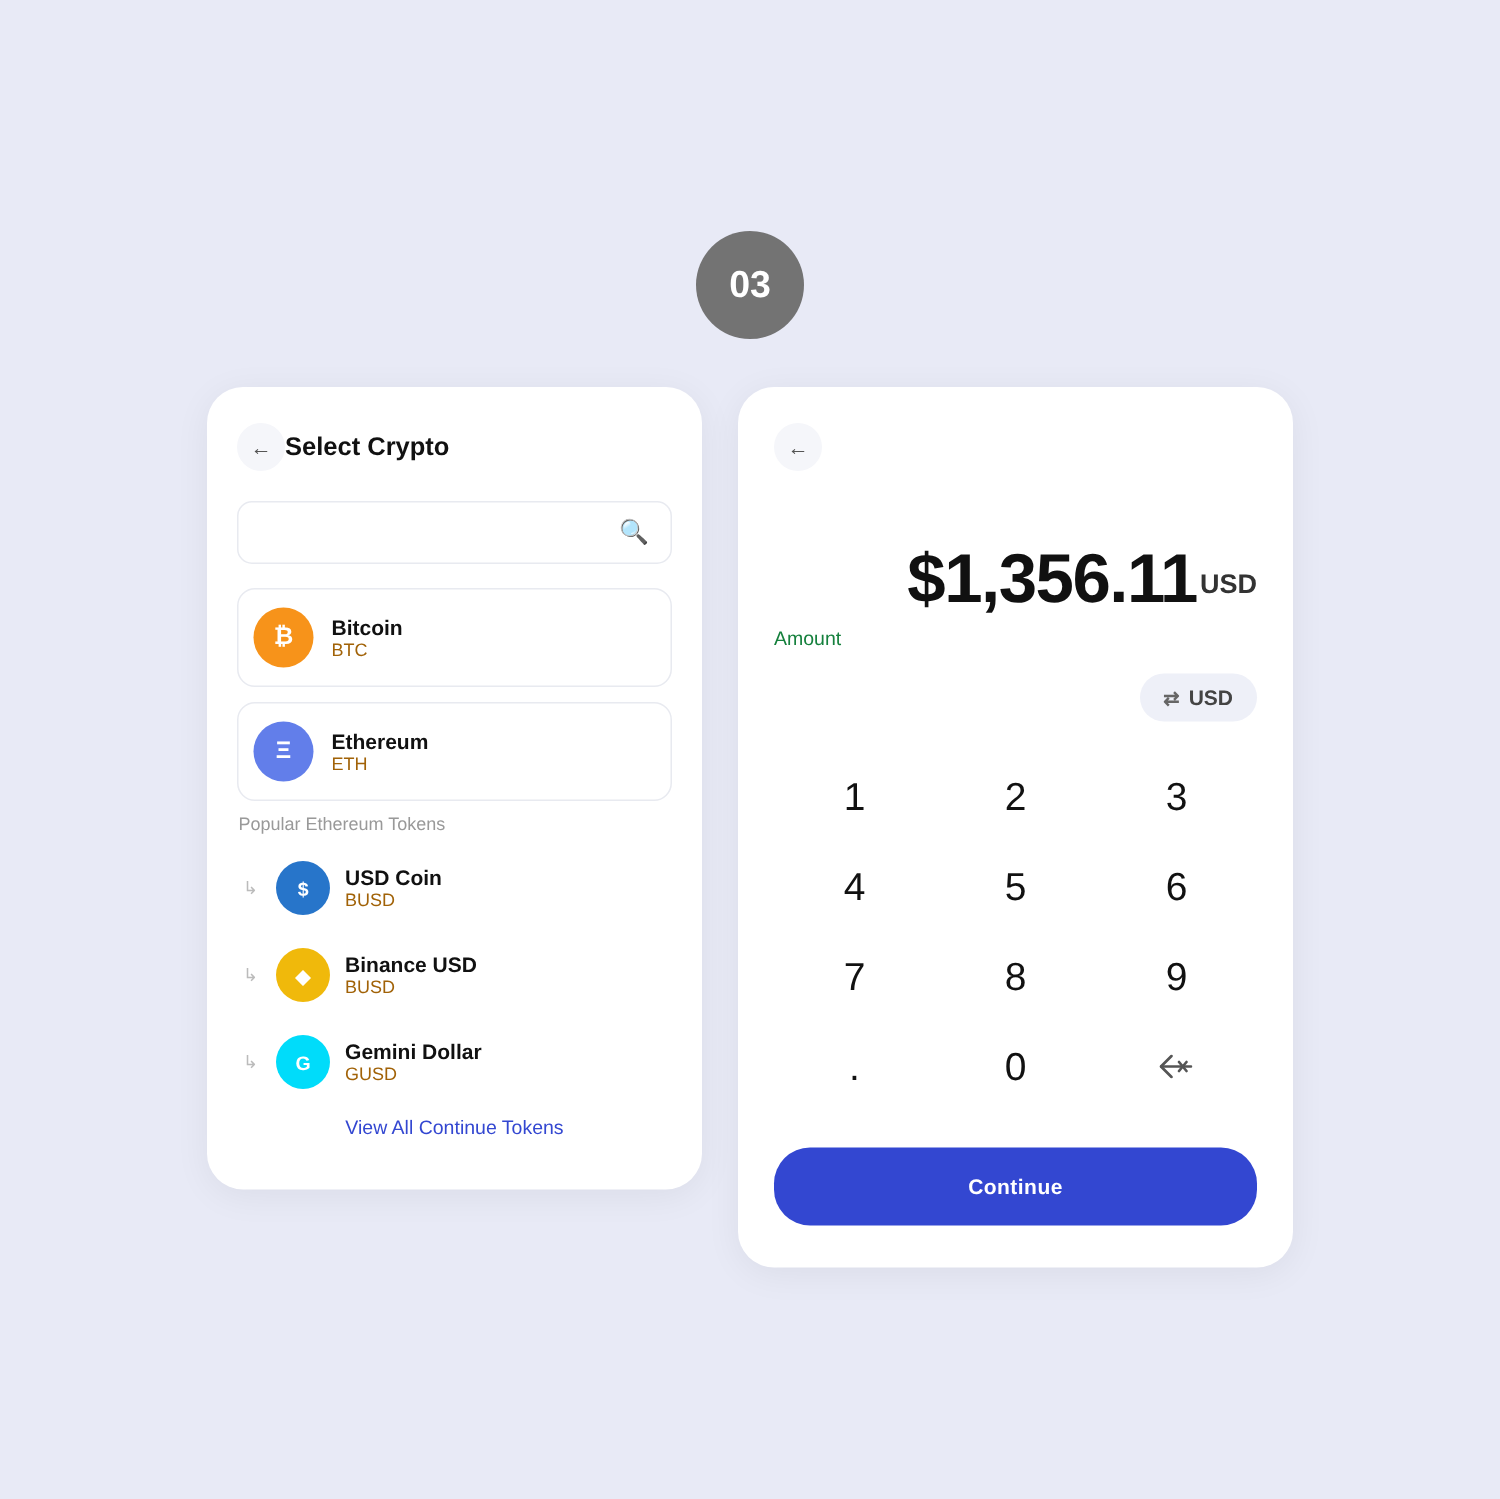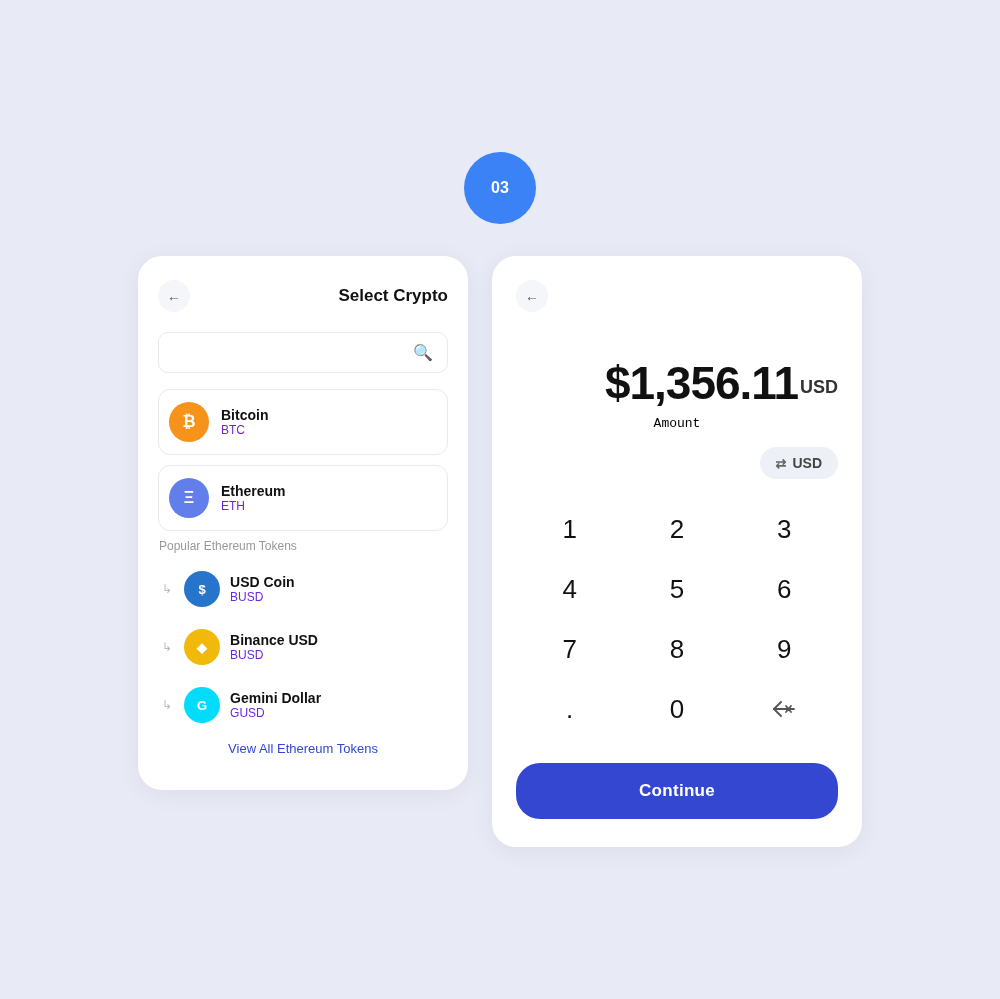--- a/index.html
+++ b/index.html
@@ -11,27 +11,27 @@
       flex-direction: column;
       align-items: center;
       justify-content: center;
       font-family: -apple-system, BlinkMacSystemFont, 'Segoe UI', sans-serif;
       border-radius: 16px;
       overflow: hidden;
     }
     .step-badge {
       width: 72px;
       height: 72px;
-      background: #3b82f6;
+      background: #737373;
       border-radius: 50%;
       display: flex;
       align-items: center;
       justify-content: center;
       color: white;
-      font-size: 16px;
+      font-size: 25px;
       font-weight: 700;
       margin-bottom: 32px;
     }
     .panels {
       display: flex;
       gap: 24px;
       align-items: flex-start;
     }
     
     .panel {
@@ -59,21 +59,21 @@
       justify-content: center;
       font-size: 14px;
       color: #555;
       flex-shrink: 0;
     }
     .panel-title {
       font-size: 17px;
       font-weight: 700;
       color: #111;
       flex: 1;
-      text-align: right;
+      text-align: left;
     }
     .search-box {
       display: flex;
       align-items: center;
       border: 1.5px solid #e8eaf0;
       border-radius: 10px;
       padding: 10px 14px;
       margin-bottom: 16px;
       background: white;
     }
@@ -109,21 +109,21 @@
       font-size: 16px;
       color: white;
       flex-shrink: 0;
     }
     .btc-icon { background: #f7931a; }
     .eth-icon { background: #627eea; }
     .usdc-icon { background: #2775ca; }
     .busd-icon { background: #f0b90b; }
     .gusd-icon { background: #00dcfa; }
     .crypto-info .name { font-size: 14px; font-weight: 600; color: #111; text-align: right; }
-    .crypto-info .ticker { font-size: 12px; color: #6d28d9; }
+    .crypto-info .ticker { font-size: 12px; color: #a16207; }
 
     .eth-section {
       margin-bottom: 10px;
     }
     .eth-item {
       display: flex;
       align-items: center;
       gap: 12px;
       padding: 12px 10px;
       border: 1.5px solid #e8eaf0;
@@ -197,24 +197,23 @@
     }
     .amount-currency {
       font-size: 18px;
       font-weight: 600;
       color: #333;
       vertical-align: super;
       margin-left: 2px;
     }
     .amount-label {
       font-size: 13px;
-      color: #000000;
-      text-align: center;
+      color: #15803d;
+      text-align: left;
       margin-bottom: 16px;
-      font-family: Liberation Mono, monospace;
     }
     .currency-toggle {
       display: flex;
       justify-content: flex-end;
       margin-bottom: 20px;
     }
     .currency-badge {
       background: #eef0f8;
       border-radius: 20px;
       padding: 8px 16px;
@@ -253,21 +252,21 @@
     .backspace-key {
       font-size: 18px;
       color: #555;
     }
     .continue-btn {
       background: #3347d1;
       color: white;
       border: none;
       border-radius: 24px;
       padding: 18px;
-      font-size: 17px;
+      font-size: 14px;
       font-weight: 600;
       cursor: pointer;
       width: 100%;
       letter-spacing: 0.3px;
     }
   </style>
 </head>
 <body>
 
 <div class="step-badge">03</div>
@@ -323,21 +322,21 @@
 
       <div class="sub-token">
         <span class="sub-arrow">↳</span>
         <div class="sub-icon gusd-icon">G</div>
         <div class="crypto-info">
           <div class="name">Gemini Dollar</div>
           <div class="ticker">GUSD</div>
         </div>
       </div>
 
-      <div class="view-all">View All Ethereum Tokens</div>
+      <div class="view-all">View All Continue Tokens</div>
     </div>
   </div>
 
   <div class="panel-right">
     <div class="panel-header">
       <button class="back-btn">←</button>
     </div>
 
     <div class="amount-display">
       <span class="amount-value">$1,356.11</span><span class="amount-currency">USD</span>

